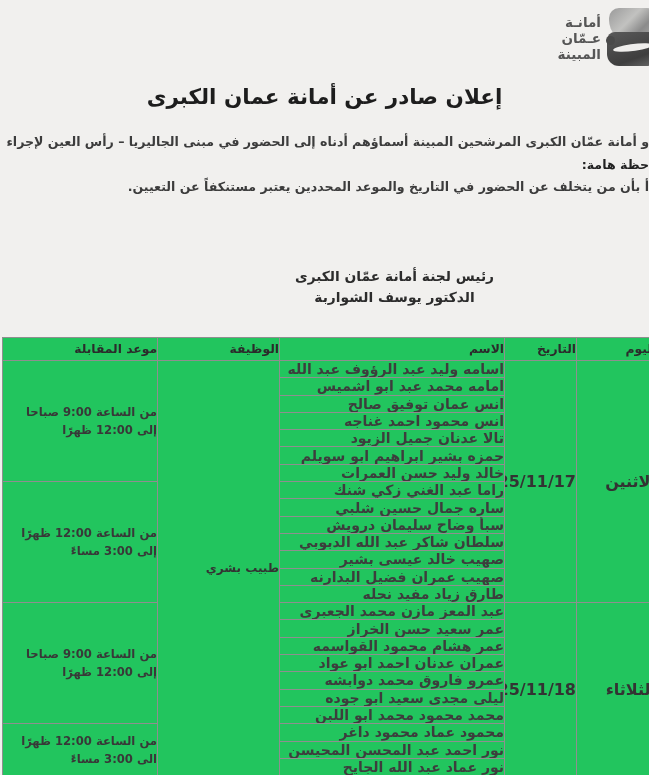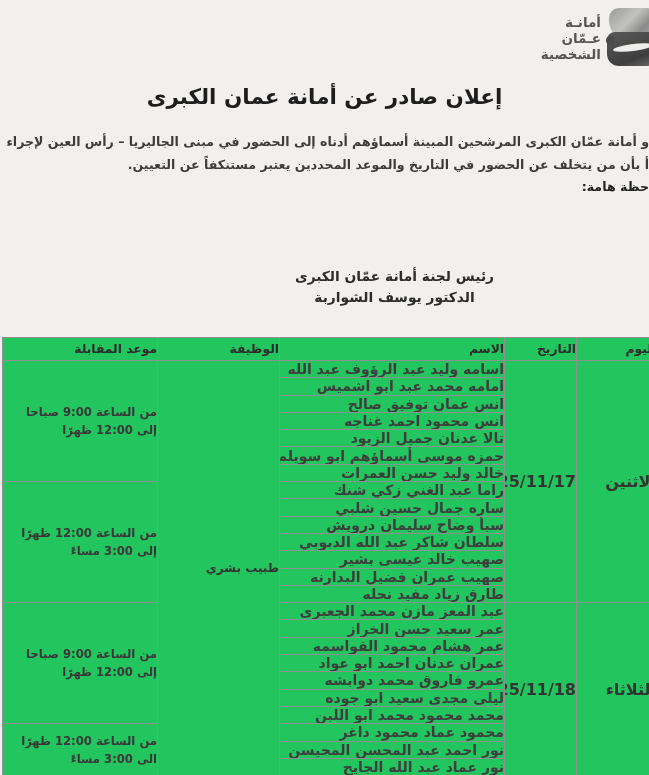--- a/index.html
+++ b/index.html
@@ -61,30 +61,30 @@
   <div class="logo">
     <div class="emblem">
       <div class="blob-top"></div>
       <div class="blob-dark"></div>
       <div class="swoosh"></div>
       <div class="dot"></div>
     </div>
     <div class="logo-text">
       <div>أمانـة</div>
       <div>عـمّان</div>
-      <div>الشخصية</div>
+      <div>المبينة</div>
     </div>
   </div>
 
   <div class="title">إعلان صادر عن أمانة عمان الكبرى</div>
 
   <div class="para">
     <div class="pline">و أمانة عمّان الكبرى المرشحين المبينة أسماؤهم أدناه إلى الحضور في مبنى الجاليريا – رأس العين لإجراء</div>
+    <div class="pline note">حظة هامة:</div>
     <div class="pline">أ بأن من يتخلف عن الحضور في التاريخ والموعد المحددين يعتبر مستنكفاً عن التعيين.</div>
-    <div class="pline note">حظة هامة:</div>
   </div>
 
   <div class="sig">
     <div>رئيس لجنة أمانة عمّان الكبرى</div>
     <div>الدكتور يوسف الشواربة</div>
   </div>
 
   <div class="tbl-wrap">
     <table>
       <colgroup>
@@ -120,21 +120,21 @@
           <tr>
             <td class="name-cell" rowspan="1">انس عمان توفيق صالح</td>
           </tr>
           <tr>
             <td class="name-cell" rowspan="1">انس محمود احمد غناجه</td>
           </tr>
           <tr>
             <td class="name-cell" rowspan="1">تالا عدنان جميل الزيود</td>
           </tr>
           <tr>
-            <td class="name-cell" rowspan="1">حمزه موسى أسماؤهم ابو سويلم</td>
+            <td class="name-cell" rowspan="1">حمزه بشير ابراهيم ابو سويلم</td>
           </tr>
           <tr>
             <td class="name-cell" rowspan="1">خالد وليد حسن العمرات</td>
           </tr>
           <tr>
             <td class="name-cell" rowspan="1">راما عبد الغني زكي شنك</td>
             <td class="time-cell" rowspan="7">
               <div>من الساعة 12:00 ظهرًا</div>
               <div>إلى 3:00 مساءً</div>
             </td>

